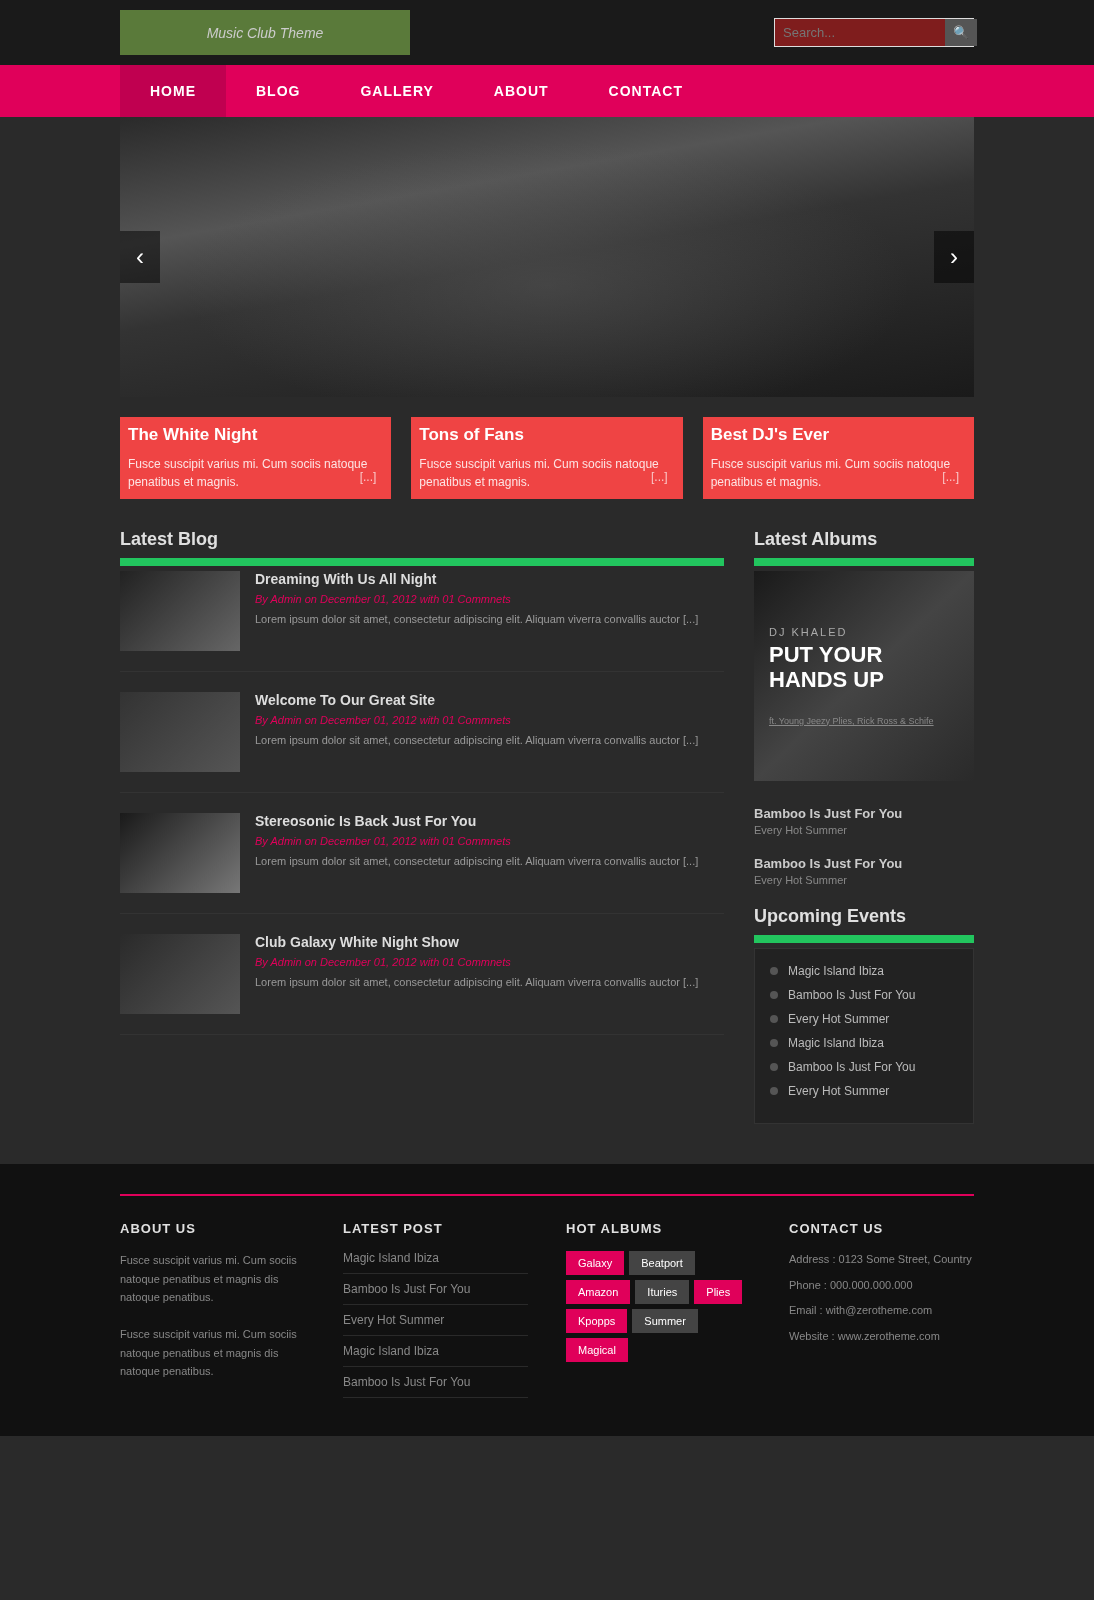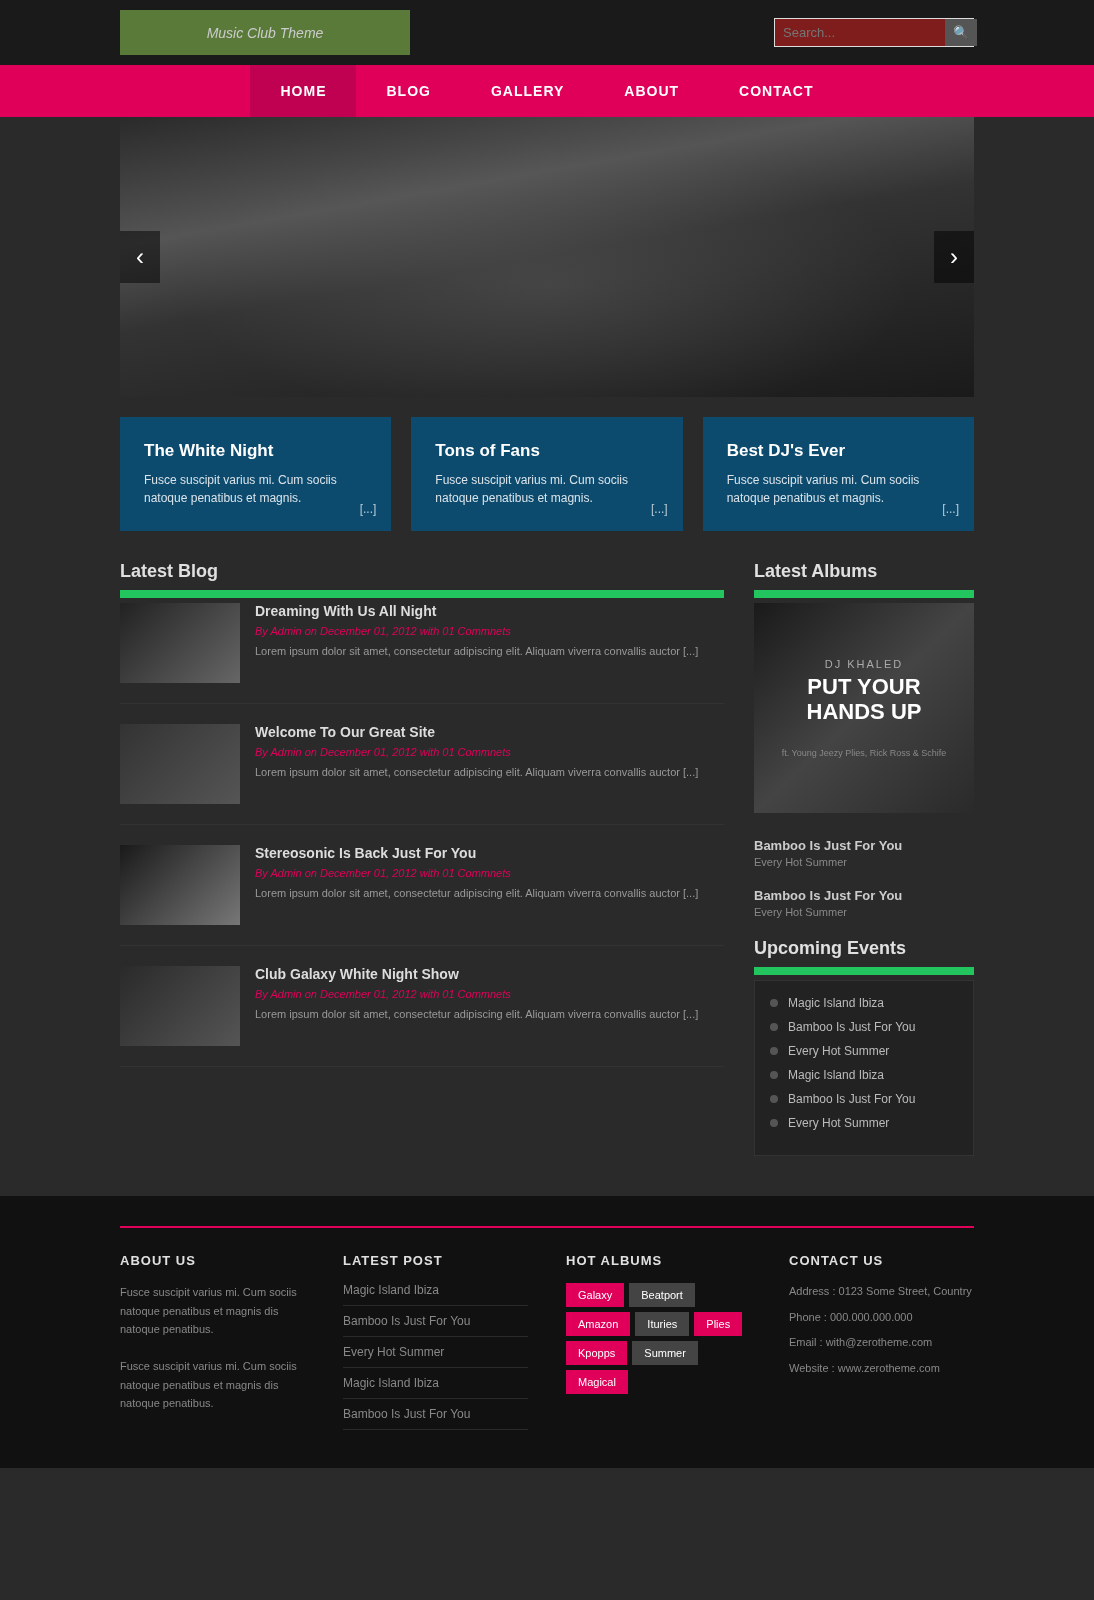--- a/index.html
+++ b/index.html
@@ -7,33 +7,33 @@
     
     
     .header { background: #1a1a1a; padding: 10px 120px; display: flex; justify-content: space-between; align-items: center; }
     .logo { background: #5a7a3a; width: 290px; height: 45px; display: flex; align-items: center; justify-content: center; }
     .logo-text { color: #ccc; font-size: 14px; font-style: italic; }
     .search-bar { display: flex; align-items: center; background: #7f1d1d; border: 1px solid #ddd; width: 200px; }
     .search-bar input { border: none; background: transparent; padding: 6px 8px; width: 170px; font-size: 13px; color: #999; outline: none; }
     .search-btn { background: #555; border: none; color: white; padding: 6px 8px; cursor: pointer; font-size: 13px; }
     
     
-    .nav { background: #e0005a; display: flex; padding: 0 120px; justify-content: center; }
+    .nav { background: #e0005a; display: flex; padding: 0 120px; }
     .nav a { color: white; text-decoration: none; padding: 18px 30px; font-size: 14px; font-weight: bold; letter-spacing: 1px; display: block; }
     .nav a.active { background: #c00050; }
     
     
     .slider-container { margin: 0 120px; position: relative; height: 280px; overflow: hidden; background: #333; }
     .slider-arrow { position: absolute; top: 50%; transform: translateY(-50%); background: rgba(0,0,0,0.5); color: white; border: none; font-size: 24px; padding: 12px 16px; cursor: pointer; z-index: 10; }
     .slider-arrow.left { left: 0; }
     .slider-arrow.right { right: 0; }
     
     
     .feature-boxes { margin: 20px 120px; display: flex; gap: 20px; }
-    .feature-box { flex: 1; background: #0c4a6e; padding: 24px; position: relative; }
+    .feature-box { flex: 1; background: #ef4444; padding: 8px; position: relative; }
     .feature-box h3 { color: white; font-size: 17px; font-weight: bold; margin-bottom: 10px; }
     .feature-box p { color: rgba(255,255,255,0.85); font-size: 12px; line-height: 1.5; }
     .feature-box .more { color: rgba(255,255,255,0.7); font-size: 12px; position: absolute; bottom: 15px; right: 15px; }
     
     
     .main-content { margin: 30px 120px; display: flex; gap: 30px; }
     
     
     .latest-blog { flex: 1; }
     .section-title { font-size: 18px; color: #e0e0e0; font-weight: bold; margin-bottom: 5px; border-bottom: 8px solid #22c55e; padding-bottom: 8px; }
@@ -182,24 +182,24 @@
         <p class="blog-excerpt">Lorem ipsum dolor sit amet, consectetur adipiscing elit. Aliquam viverra convallis auctor [...]</p>
       </div>
     </div>
   </div>
 
   <div class="sidebar">
     <h2 class="section-title">Latest Albums</h2>
 
     <div class="album-img">
       <div class="album-cover">
-        <div style="text-align:center; padding: 15px;">
+        <div style="padding: 15px;">
           <div style="color:#aaa; font-size:11px; letter-spacing:2px; margin-bottom:5px;">DJ KHALED</div>
           <div style="color:white; font-size:22px; font-weight:900; line-height:1.1; text-transform:uppercase;">PUT YOUR HANDS UP</div>
-          <div style="color:#888; font-size:9px; margin-top:24px;">ft. Young Jeezy Plies, Rick Ross &amp; Schife</div>
+          <div style="color:#888; font-size:9px; margin-top:24px;text-decoration:underline;">ft. Young Jeezy Plies, Rick Ross &amp; Schife</div>
         </div>
       </div>
     </div>
 
     <div style="margin-bottom: 20px;">
       <div style="font-size:13px; color:#ccc; font-weight:bold; margin-bottom:3px;">Bamboo Is Just For You</div>
       <div style="font-size:11px; color:#888;">Every Hot Summer</div>
     </div>
 
     <div style="margin-bottom: 20px;">

